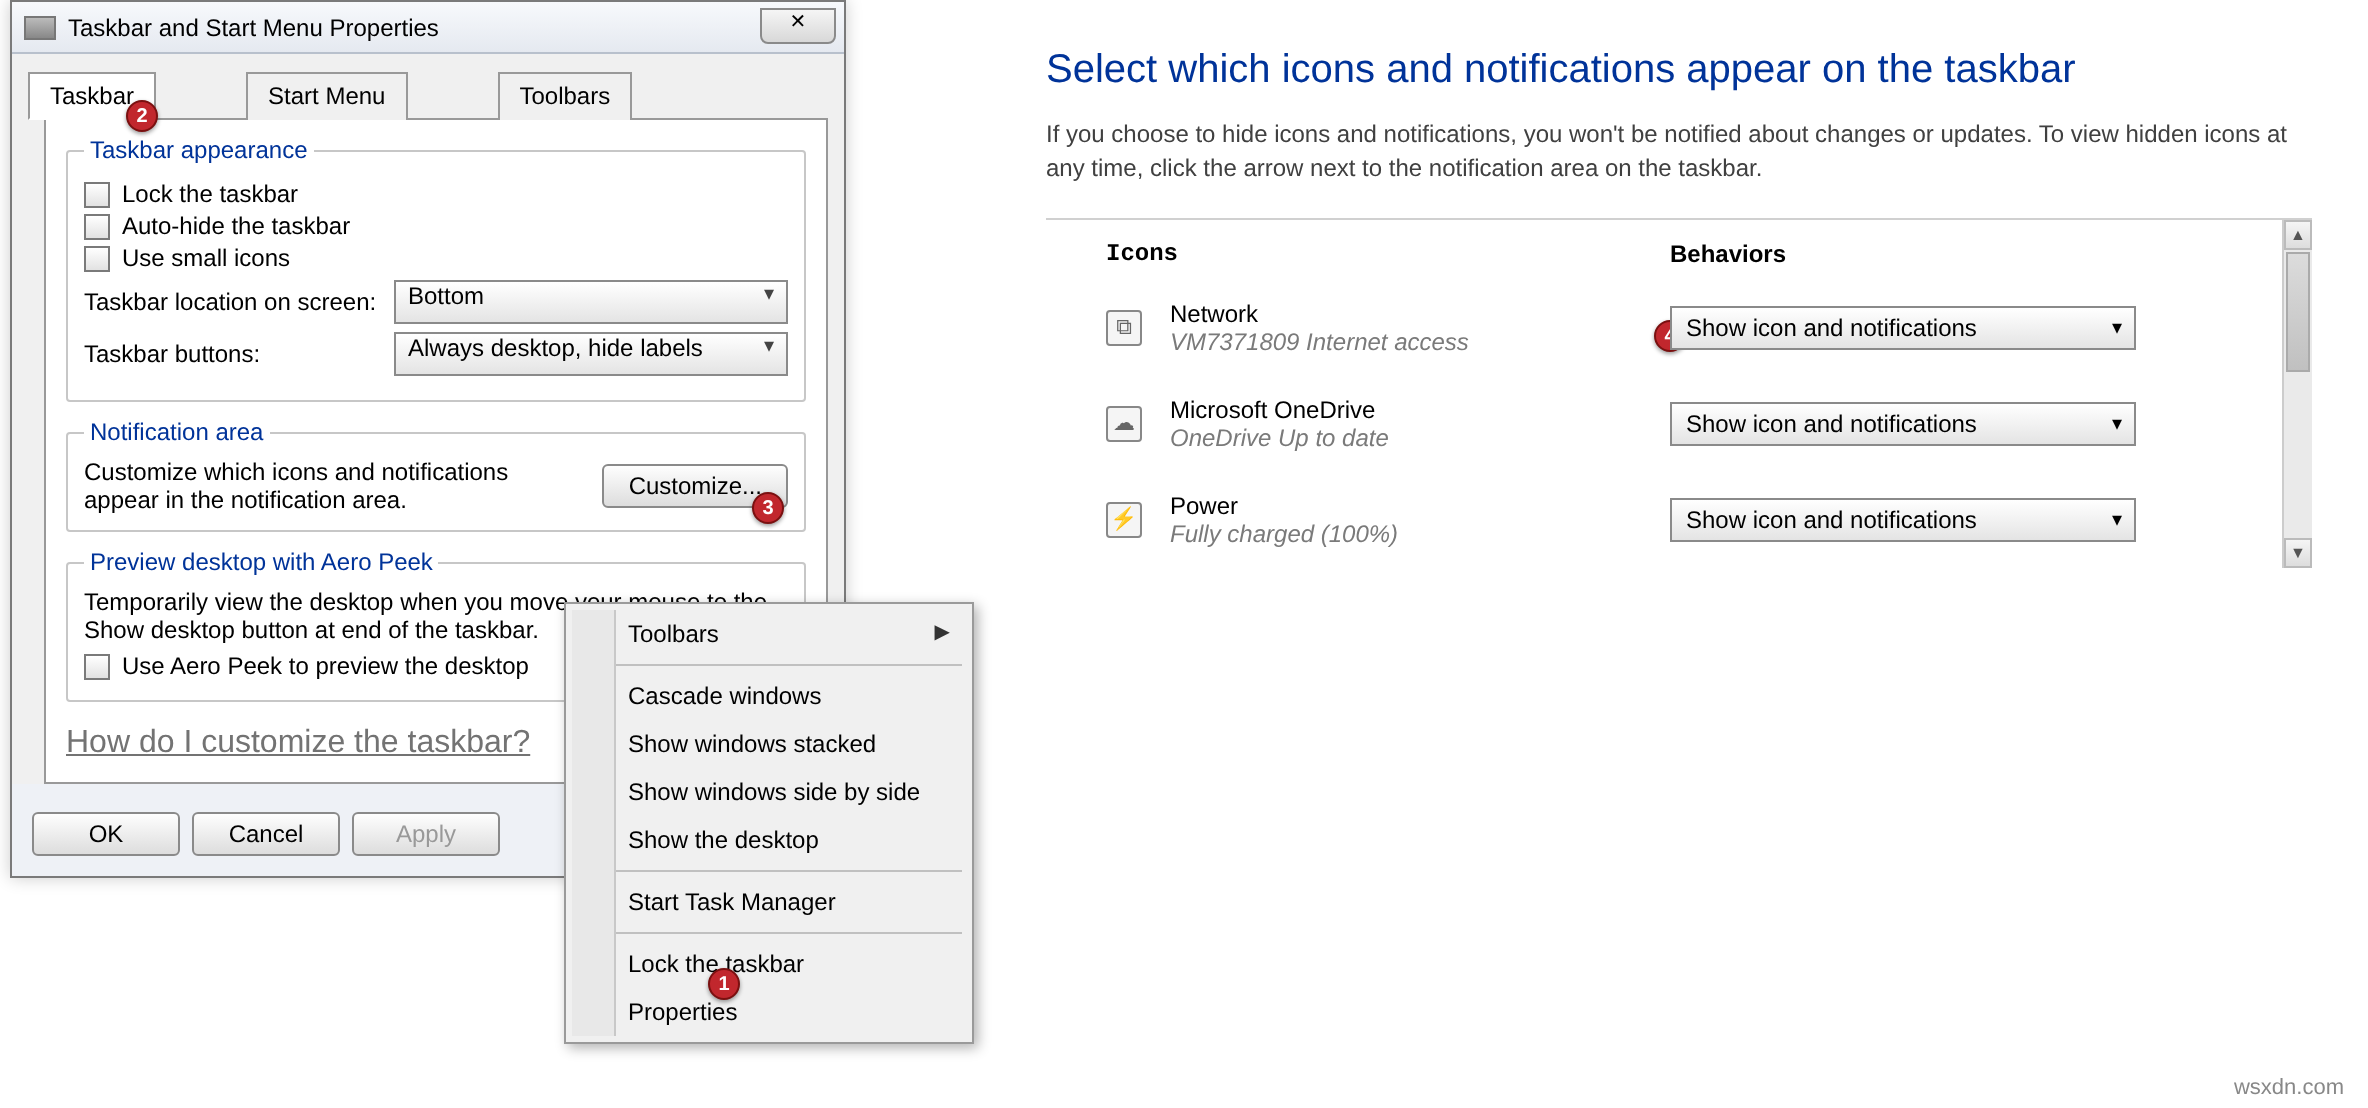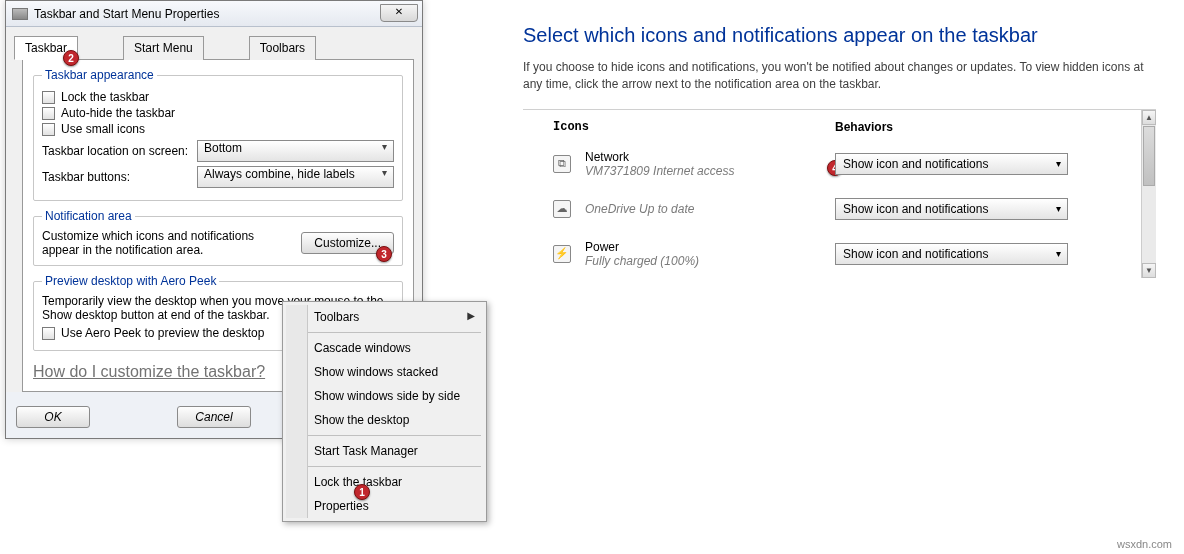--- a/index.html
+++ b/index.html
@@ -20,21 +20,21 @@
 .chk-row { display: flex; align-items: center; margin: 2px 0; }
 .chk { width: 13px; height: 13px; border: 1px solid #7a7a7a; background: linear-gradient(#fff,#e2e2e2); margin-right: 6px; cursor: pointer; }
 .form-row { display: flex; align-items: center; margin: 4px 0; }
 .form-label { width: 155px; font-size: 12px; }
 .combo { flex: 1; height: 22px; border: 1px solid #8a8a8a; background: linear-gradient(#fff,#e4e4e4); display: flex; padding: 0 6px; font-size: 12px; position: relative; cursor: pointer; }
 .combo:after { content: "▾"; position: absolute; right: 6px; font-size: 10px; color: #444; }
 .desc-text { font-size: 12px; }
 .customize-row { display: flex; align-items: center; gap: 8px; }
 .btn { border: 1px solid #8a8a8a; background: linear-gradient(#fefefe,#ddd); padding: 3px 12px; font-size: 12px; cursor: pointer; min-width: 74px; text-align: center; border-radius: 3px; }
 .link { color: #737373; text-decoration: underline; cursor: pointer; font-size: 16px; display: inline-block; margin: 4px 0 2px; }
-.dlg-buttons { display: flex; justify-content: space-between; gap: 6px; padding: 6px 10px 10px; font-style: italic; }
+.dlg-buttons { display: flex; justify-content: flex-start; gap: 6px; padding: 6px 10px 10px; }
 .badge { width: 16px; height: 16px; background: #c1272d; border: 1px solid #7a1010; border-radius: 50%; color: #fff; font-size: 10px; font-weight: bold; display: flex; align-items: center; justify-content: center; position: absolute; box-shadow: 0 1px 2px rgba(0,0,0,0.4); }
 .context-menu { position: absolute; left: 282px; top: 301px; width: 205px; background: #f0f0f0; border: 1px solid #9a9a9a; box-shadow: 2px 2px 6px rgba(0,0,0,0.3); padding: 3px; }
 .menu-item { padding: 5px 20px 5px 28px; font-size: 12px; position: relative; cursor: pointer; }
 .menu-sep { height: 1px; background: #c0c0c0; margin: 3px 2px; }
 .submenu-arrow { position: absolute; right: 8px; font-size: 10px; color: #333; }
 .menu-gutter { position: absolute; left: 3px; top: 3px; bottom: 3px; width: 22px; background: #e8e8e8; border-right: 1px solid #c8c8c8; }
 .right-panel { position: absolute; left: 523px; top: 24px; width: 650px; }
 .page-title { color: #003399; font-size: 20px; font-weight: 400; margin-bottom: 12px; }
 .instruction { font-size: 12px; color: #404040; margin-bottom: 16px; line-height: 1.4; width: 640px; }
 .icon-table { border-top: 1px solid #d0d0d0; padding-top: 10px; width: 633px; position: relative; }
@@ -88,21 +88,21 @@
             </div>
           <div class="form-row">
             <span class="form-label">Taskbar location on screen:</span>
             <div class="combo">
                 <span>Bottom</span>
               </div>
           </div>
           <div class="form-row">
             <span class="form-label">Taskbar buttons:</span>
             <div class="combo">
-                <span>Always combine, hide labels</span>
+                <span>Always desktop, hide labels</span>
               </div>
           </div>
         </fieldset>
 
         <fieldset>
           <legend>Notification area</legend>
           <div class="customize-row">
             <span class="desc-text" style="flex:1">Customize which icons and notifications appear in the notification area.</span>
             <div class="btn" style="position:relative"><span>Customize...</span></div>
           </div>
@@ -171,20 +171,21 @@
             <span>Show icon and notifications</span>
           </div>
         </div>
     </div>
 
     <div class="icon-row">
       <div class="icon-cell">
           <div class="glyph">☁</div>
         </div>
       <div class="info-cell">
+        <div class="info-title">Microsoft OneDrive</div>
         <div class="info-sub">OneDrive  Up to date</div>
       </div>
       <div class="behav-cell">
           <div class="behav-combo">
             <span>Show icon and notifications</span>
           </div>
         </div>
     </div>
 
     <div class="icon-row">

